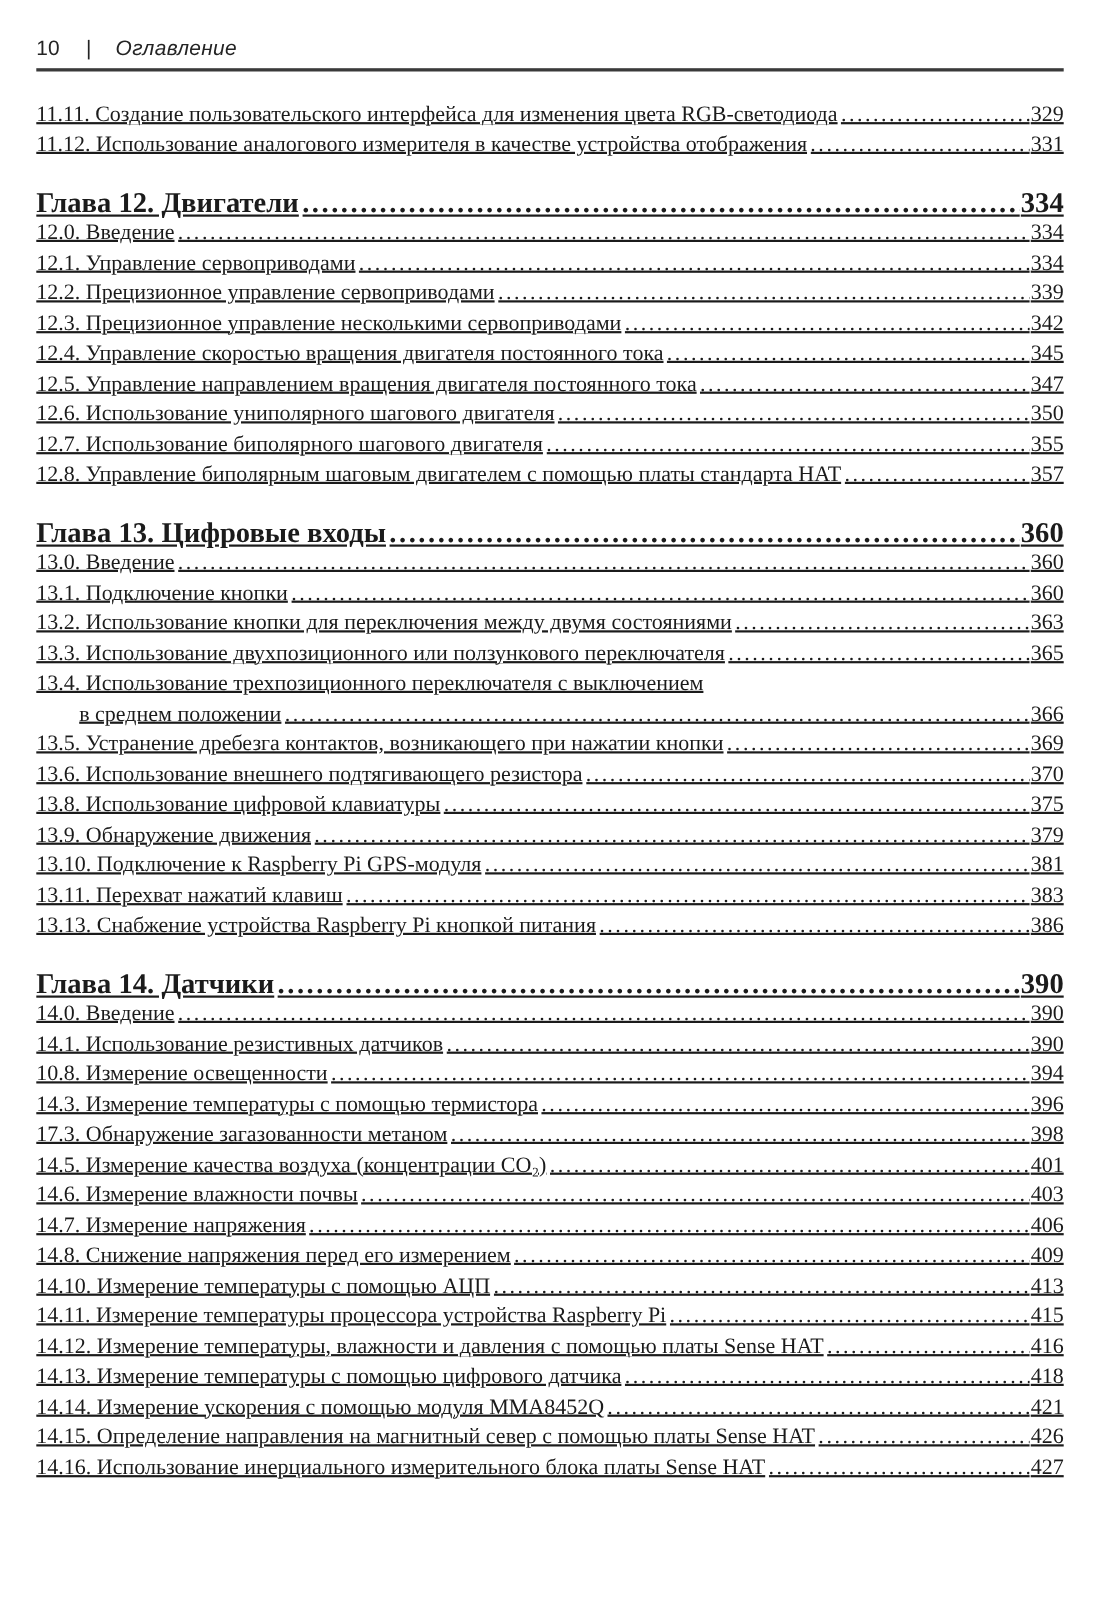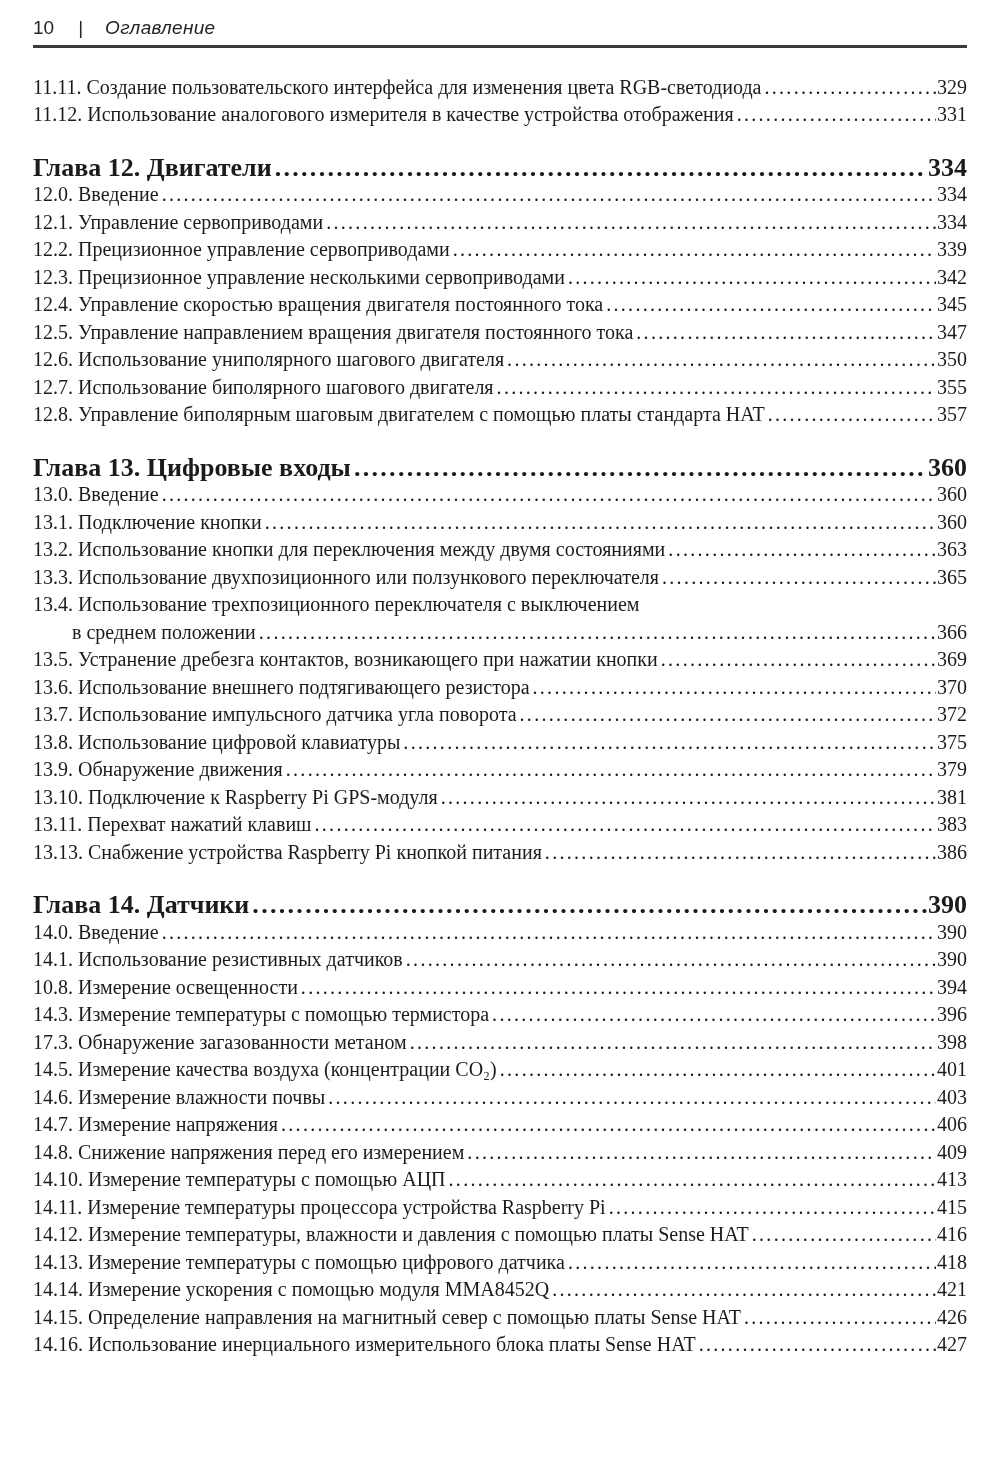--- a/index.html
+++ b/index.html
@@ -9,37 +9,37 @@
     height: 1461px;
     background: #ffffff;
     color: #1b1b1b;
     font-family: "Liberation Serif", "DejaVu Serif", serif;
     overflow: hidden;
   }
   .page { padding: 0 33px; }
 
   
   .running-header {
-    padding-top: 15px;
+    padding-top: 32px;
     font-family: "Liberation Sans", "DejaVu Sans", sans-serif;
     font-size: 19px;
     line-height: 25px;
     color: #242424;
     display: flex;
     align-items: baseline;
     text-align: right;
   }
   .running-header .sep { margin: 0 22px 0 24px; font-weight: 400; }
   .running-header .rh-title { font-style: italic; letter-spacing: 0.3px; }
   .header-rule { height: 2.5px; background: #3a3a3a; margin-top: 5px; }
 
   
   .toc { margin-top: 26px; font-size: 20px; }
   .toc-section.has-heading { margin-top: 25px; }
-  .toc-row { display: flex; line-height: 27.5px; }
+  .toc-row { display: flex; line-height: 27.5px; text-decoration: underline; }
   .toc-label { white-space: nowrap; }
   .toc-dots {
     flex: 1 1 0;
     min-width: 0;
     overflow: hidden;
     white-space: nowrap;
     margin: 0 1px 0 3px;
   }
   .toc-dots::after {
     letter-spacing: 2.3px;
@@ -164,25 +164,20 @@
           <span class="toc-label">13.5. Устранение дребезга контактов, возникающего при нажатии кнопки</span>
           <span class="toc-dots"></span>
           <span class="toc-page">369</span>
         </div>
         <div class="toc-row">
           <span class="toc-label">13.6. Использование внешнего подтягивающего резистора</span>
           <span class="toc-dots"></span>
           <span class="toc-page">370</span>
         </div>
         <div class="toc-row">
-          <span class="toc-label">13.7. Использование импульсного датчика угла поворота</span>
-          <span class="toc-dots"></span>
-          <span class="toc-page">372</span>
-        </div>
-        <div class="toc-row">
           <span class="toc-label">13.8. Использование цифровой клавиатуры</span>
           <span class="toc-dots"></span>
           <span class="toc-page">375</span>
         </div>
         <div class="toc-row">
           <span class="toc-label">13.9. Обнаружение движения</span>
           <span class="toc-dots"></span>
           <span class="toc-page">379</span>
         </div>
         <div class="toc-row">

